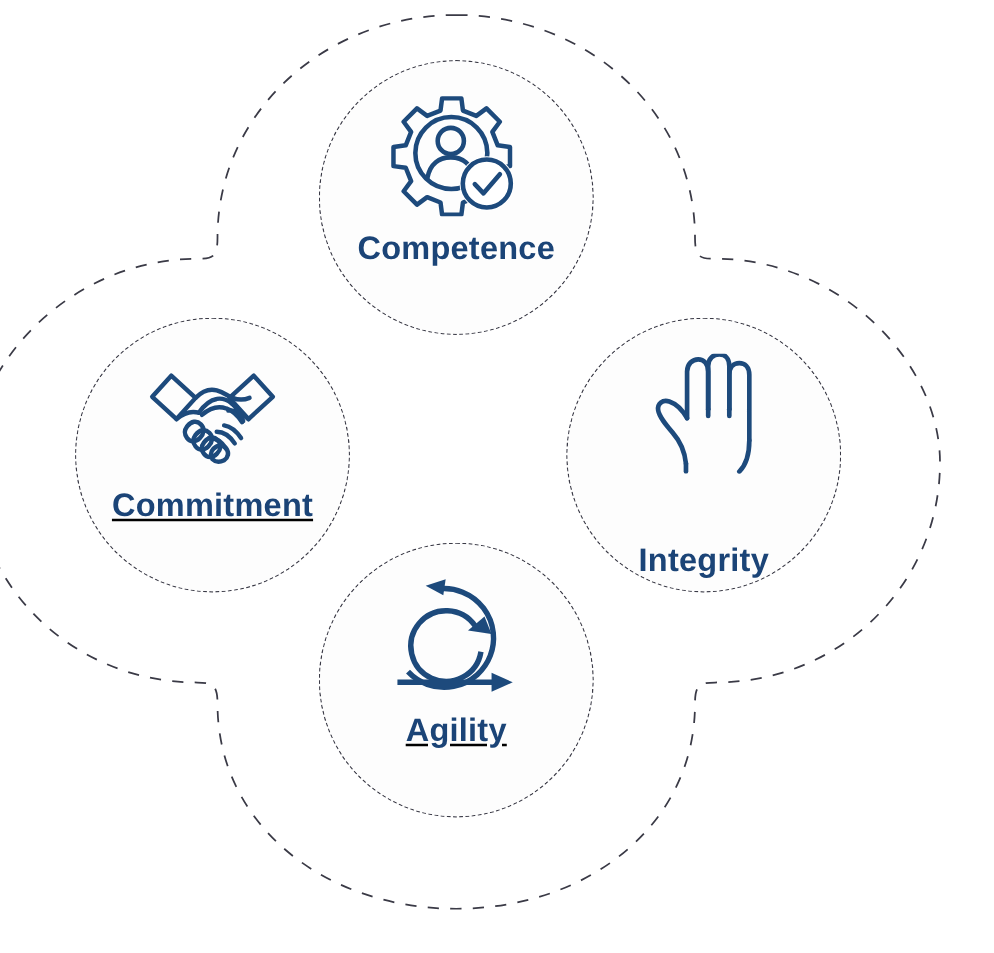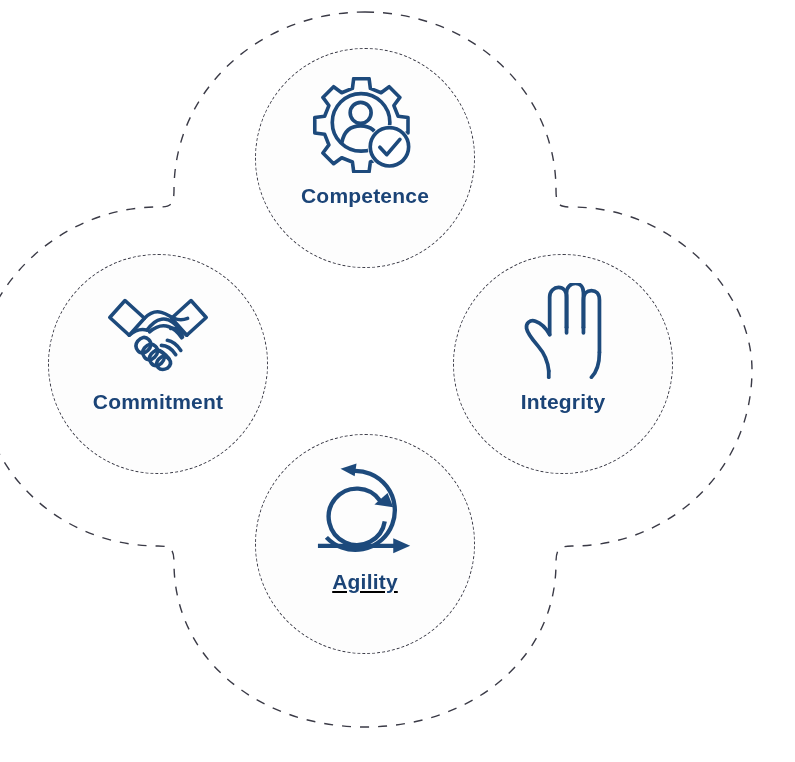--- a/index.html
+++ b/index.html
@@ -40,31 +40,31 @@
     justify-content: flex-start;
   }
   .node-icon {
     width: 110px;
     height: 96px;
     margin-top: 28px;
     display: block;
   }
   .node-label {
     margin-top: 12px;
-    font-size: 21px;
+    font-size: 26px;
     font-weight: bold;
     letter-spacing: 0.2px;
     color: #1b4477;
     text-align: center;
     line-height: 1;
     white-space: nowrap;
   }
   #node-competence { left: 255px; top: 48px; }
-  #node-commitment { left: 48px;  top: 254px; }
-  #node-integrity  { left: 453px; top: 254px; }
+  #node-commitment { left: 60px;  top: 254px; text-decoration: underline; }
+  #node-integrity  { left: 453px; top: 254px; gap: 44px; }
   #node-agility    { left: 255px; top: 434px; text-decoration: underline; }
 </style>
 </head>
 <body>
 
 <div id="stage">
 
   <svg id="clover-layer" viewBox="0 0 795 762" aria-hidden="true">
     <path d="
       M 365 12

